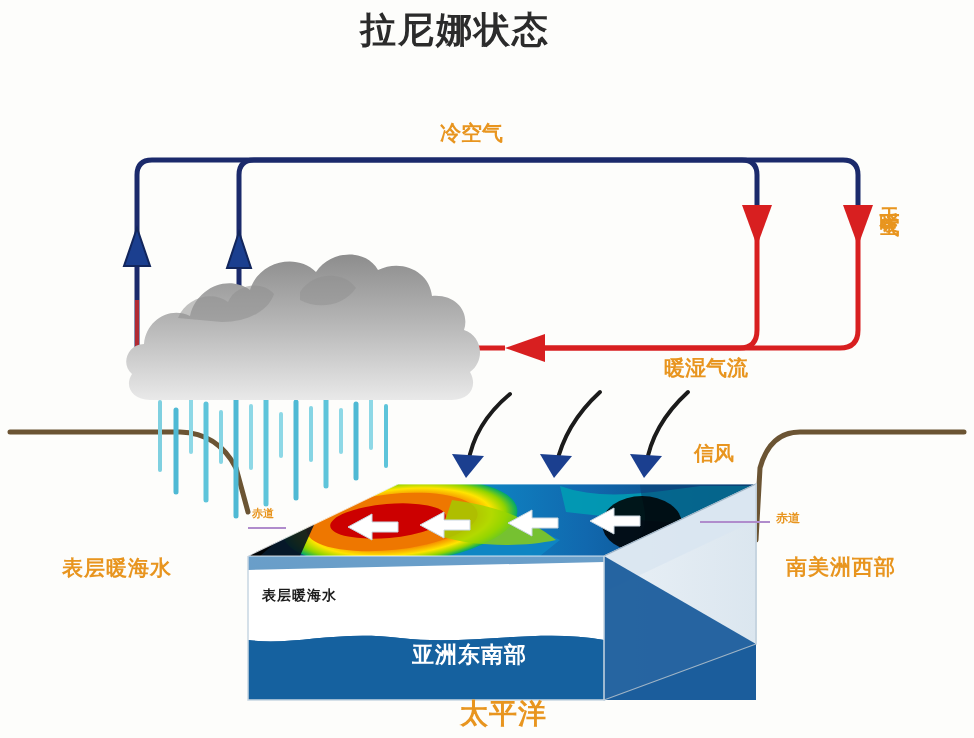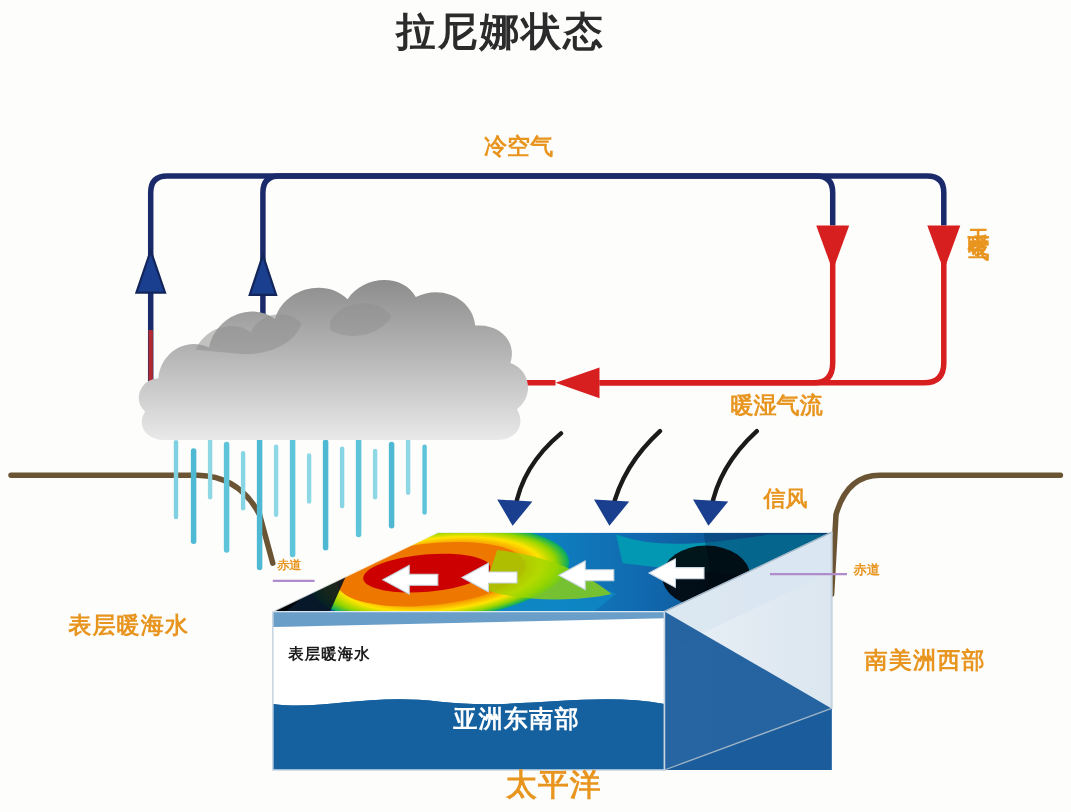--- a/index.html
+++ b/index.html
@@ -20,21 +20,21 @@
   }
   .lbl-orange{color:#e8951f;font-weight:700;}
   .lbl-coldair{left:440px;top:110px;font-size:21px;margin-top:13px;}
   .lbl-dryair{
     left:880px;top:192px;font-size:20px;
     writing-mode:vertical-rl;text-orientation:upright;letter-spacing:3px;
   }
   .lbl-warmmoist{left:620px;top:358px;font-size:21px;padding-left:44px;}
   .lbl-trade{left:694px;top:424px;font-size:20px;margin-top:19px;}
   .lbl-seasia{left:62px;top:558px;font-size:21px;letter-spacing:1px;}
-  .lbl-samerica{left:786px;top:590px;font-size:21px;letter-spacing:1px;}
+  .lbl-samerica{left:786px;top:558px;font-size:21px;letter-spacing:1px;font-family:Liberation Mono, monospace;}
   .lbl-pacific{left:460px;top:700px;font-size:28px;letter-spacing:1px;}
   .lbl-eq-l{left:252px;top:508px;font-size:11px;font-weight:700;}
   .lbl-eq-r{left:776px;top:512px;font-size:12px;font-weight:700;}
   .lbl-warmwater{
     left:262px;top:588px;font-size:14px;font-weight:700;color:#1b1b1b;
     letter-spacing:1px;
   }
   .lbl-coldwater{
     left:412px;top:644px;font-size:22px;font-weight:700;color:#ffffff;
     letter-spacing:1px;

